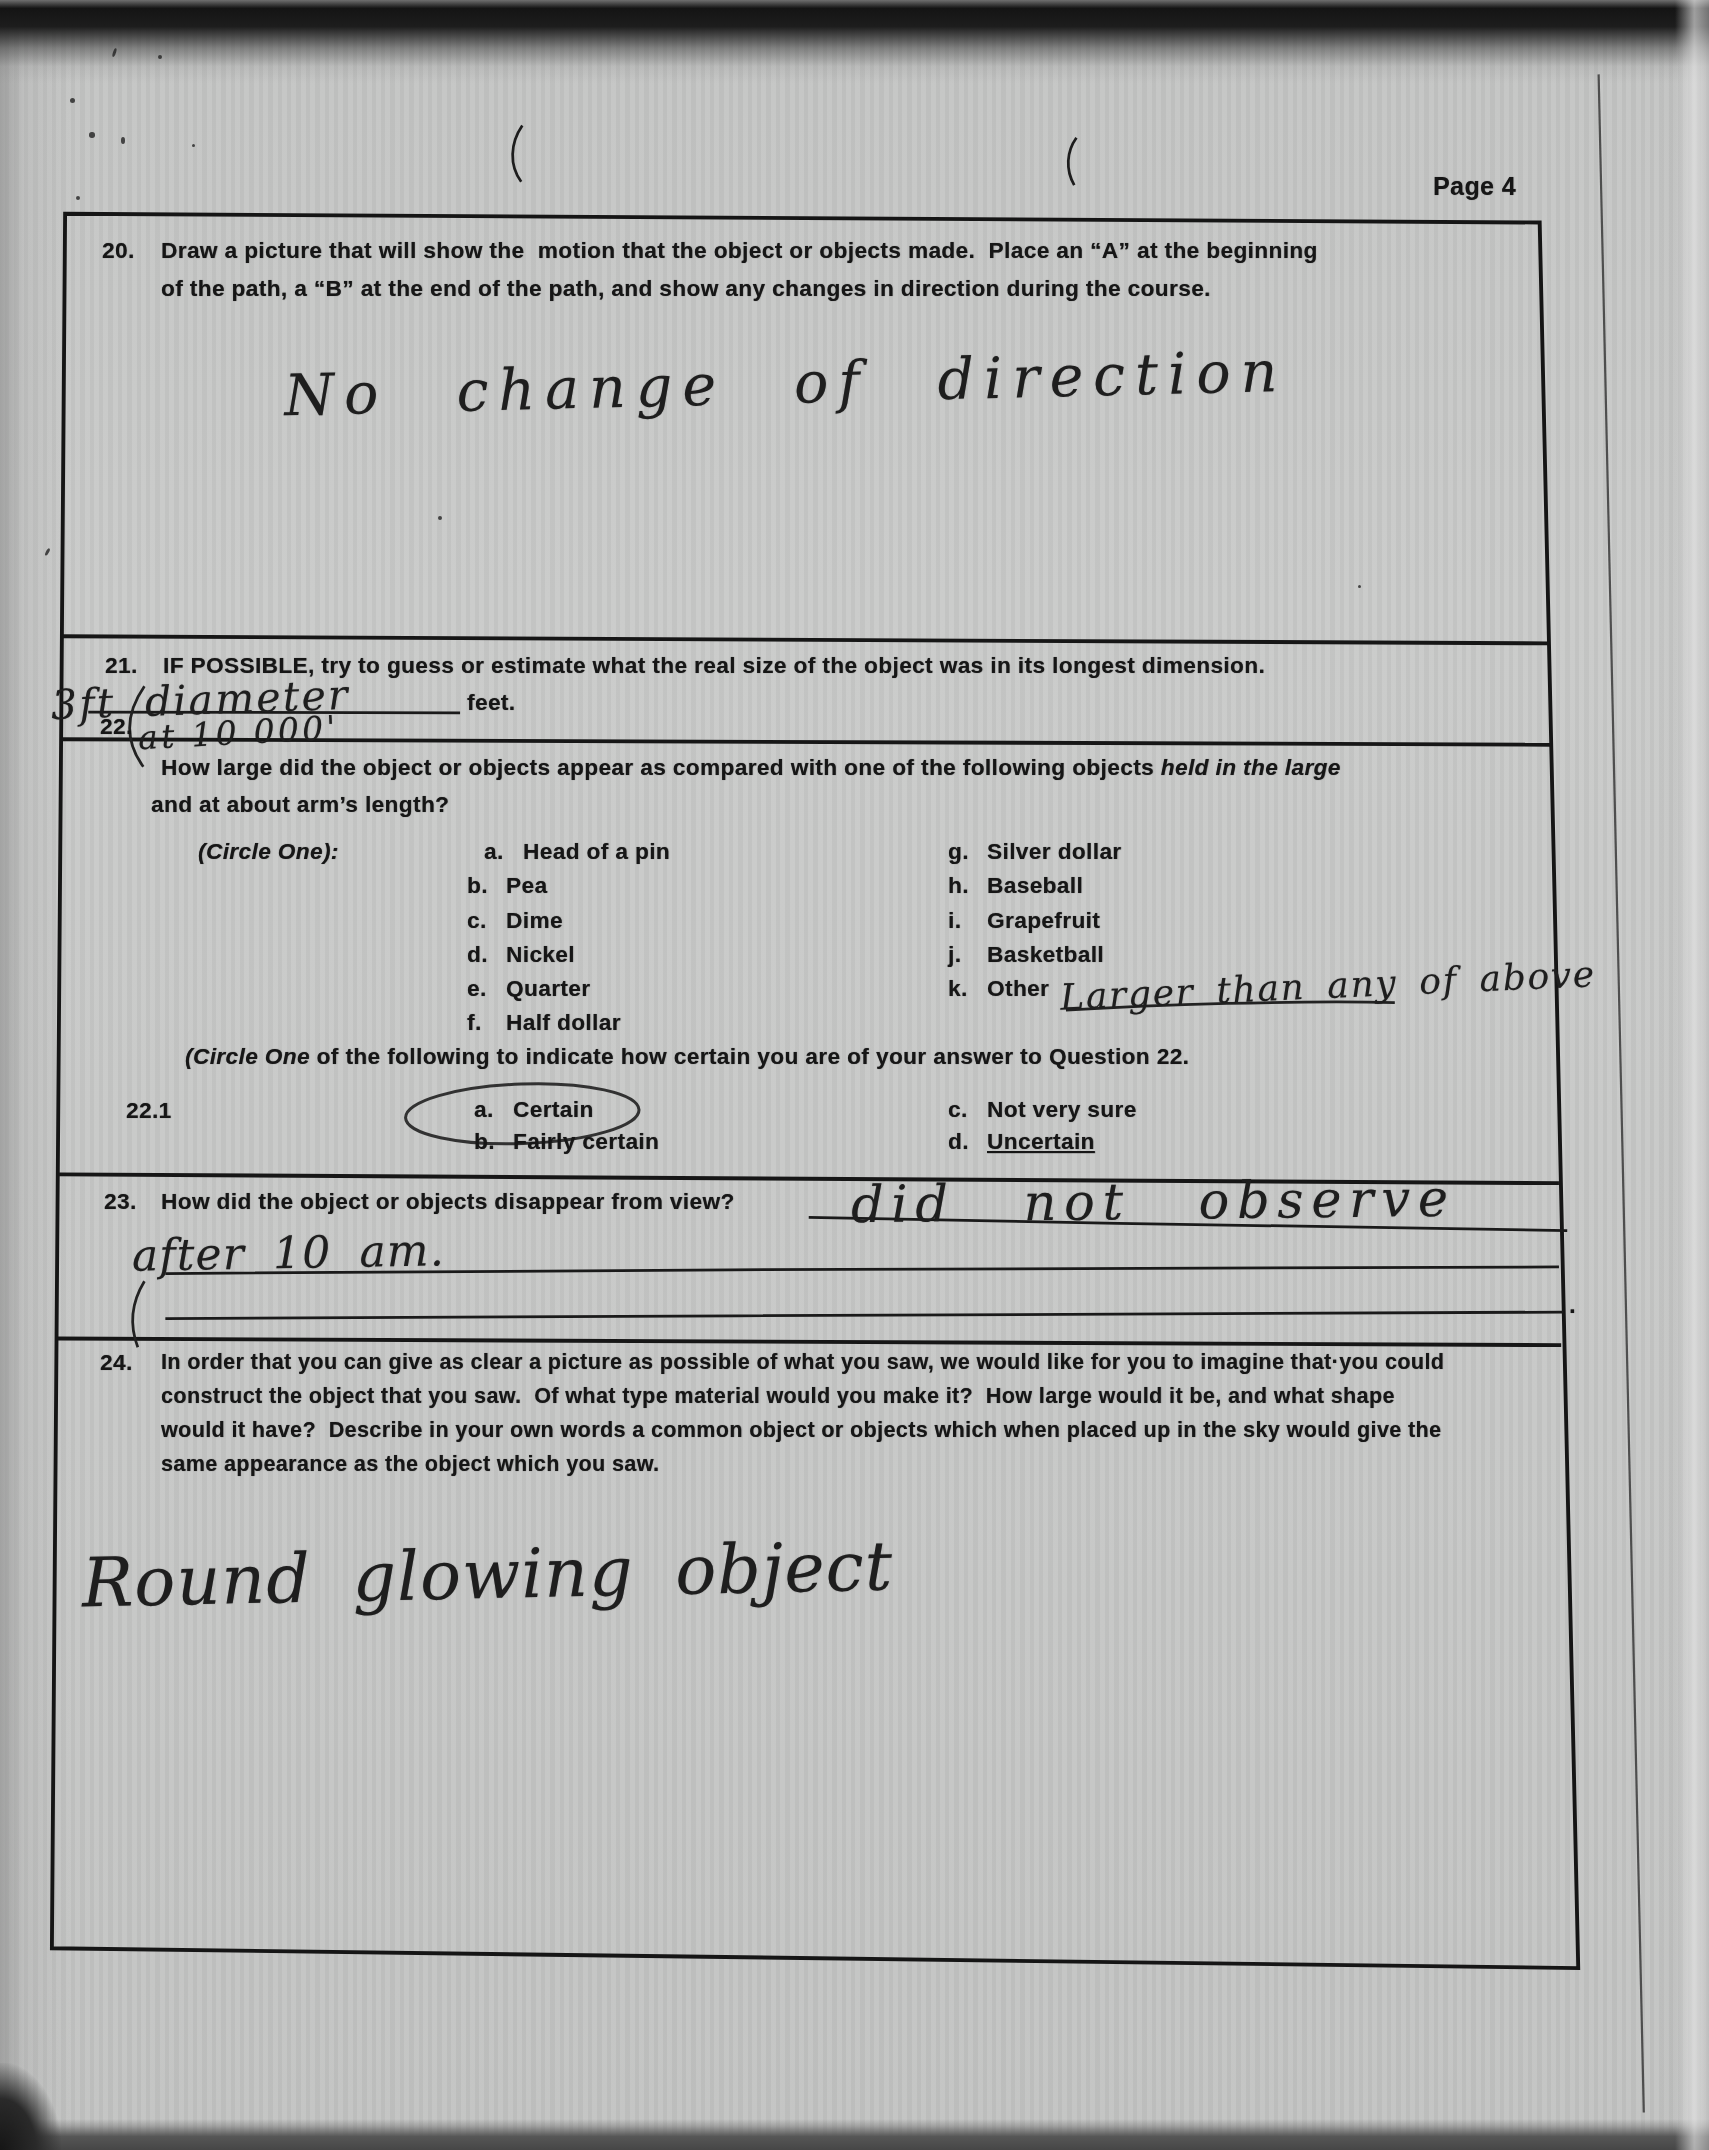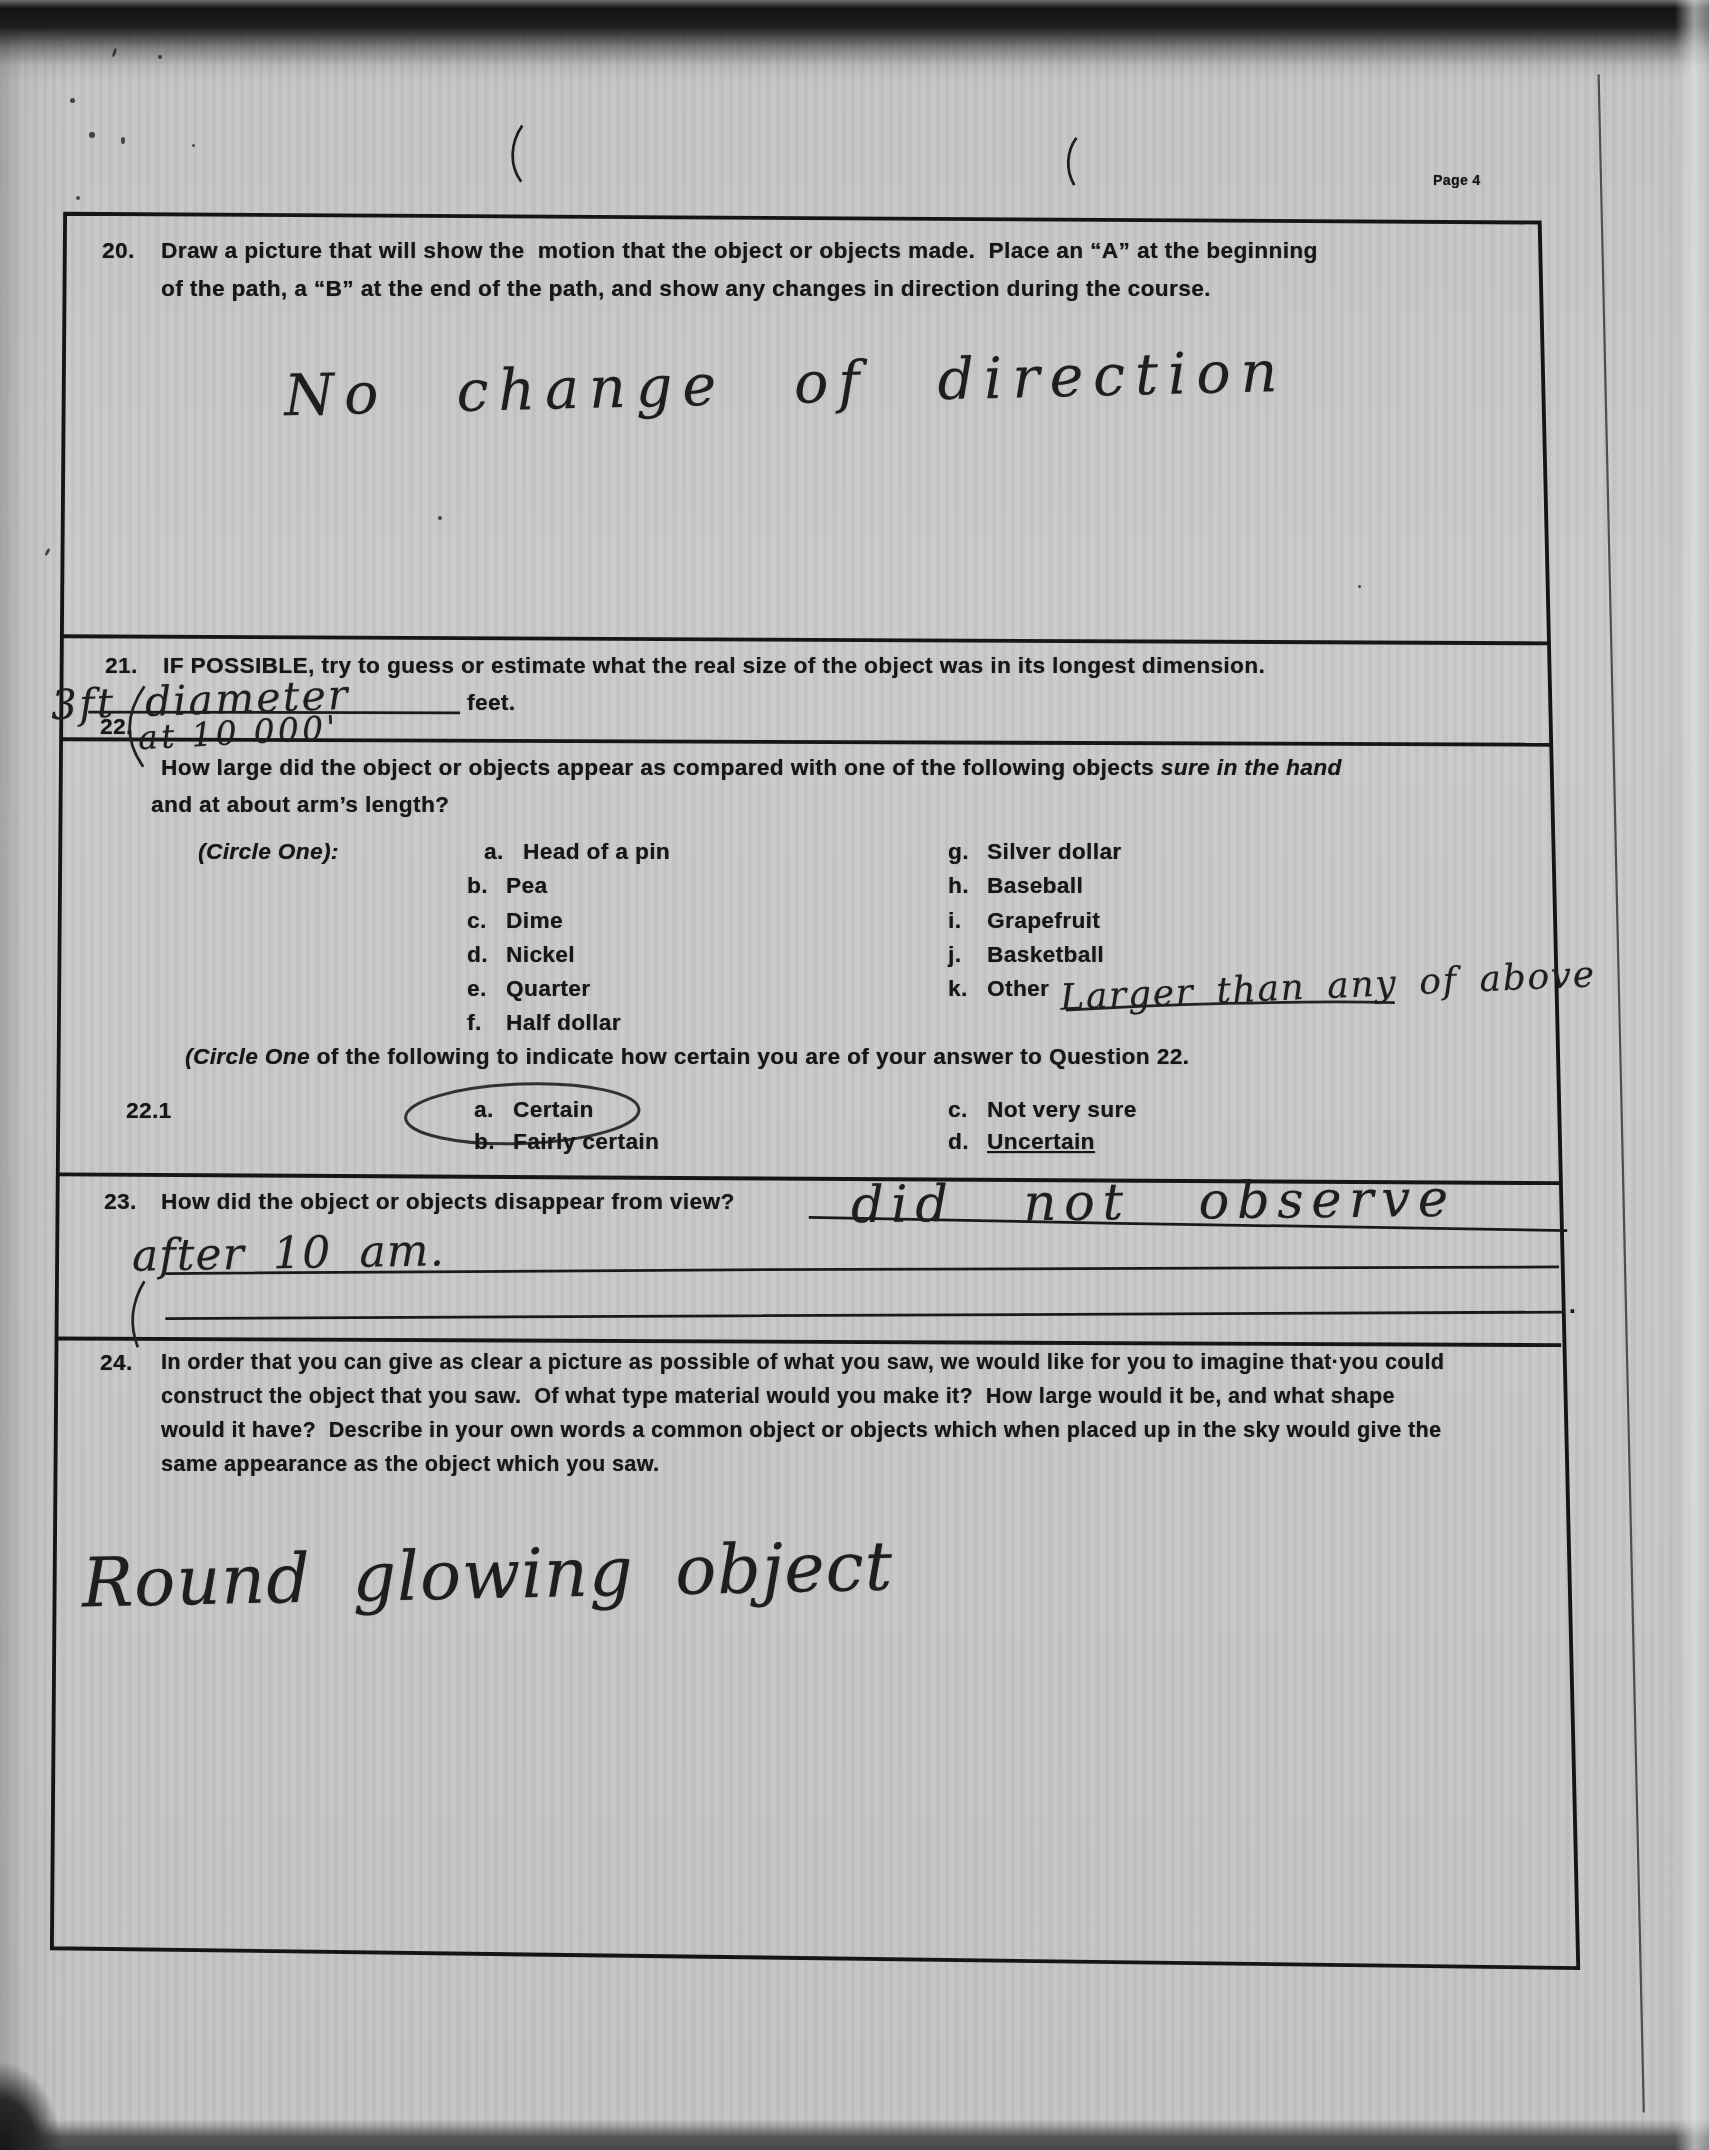--- a/index.html
+++ b/index.html
@@ -98,35 +98,35 @@
     <ellipse cx="948" cy="2022" rx="212" ry="54" fill="none" stroke="#1c1c1c" stroke-width="5.5" transform="rotate(-2 948 2022)" opacity=".88"></ellipse>
     <path d="M262 1246 C 228 1295, 226 1345, 260 1392" fill="none" stroke="#222222" stroke-width="5"></path>
     <path d="M262 2326 C 240 2362, 234 2404, 250 2446" fill="none" stroke="#222222" stroke-width="5"></path>
 
     <path d="M948 228 C 926 260, 924 300, 946 330" fill="none" stroke="#1d1d1d" stroke-width="5"></path>
     <path d="M1954 250 C 1936 275, 1934 308, 1950 336" fill="none" stroke="#1d1d1d" stroke-width="5"></path>
 
     <line x1="2902" y1="135" x2="2984" y2="3835" stroke="#3a3a3a" stroke-width="4" opacity=".85"></line>
   </svg>
 
-  <div class="ftext" style="left:1433px; top:172px; font-size:14px;">Page 4</div>
+  <div class="ftext" style="left:1433px; top:172px; font-size:25px;">Page 4</div>
 
   <div class="ftext" style="left:102px; top:238px;">20.</div>
   <div class="ftext" style="left:161px; top:238px;">Draw a picture that will show the &nbsp;motion that the object or objects made. &nbsp;Place an “A” at the beginning</div>
   <div class="ftext" style="left:161px; top:276px;">of the path, a “B” at the end of the path, and show any changes in direction during the course.</div>
   <div class="hw" style="left:284px; top:350px; font-size:57px; letter-spacing:10px; word-spacing:40px; transform:rotate(-1.4deg);">No change of direction</div>
 
   <div class="ftext" style="left:105px; top:653px;">21.</div>
   <div class="ftext" style="left:163px; top:653px;">IF POSSIBLE, try to guess or estimate what the real size of the object was in its longest dimension.</div>
   <div class="ftext" style="left:467px; top:690px;">feet.</div>
   <div class="hw" style="left:51px; top:676px; font-size:41px; letter-spacing:2.2px; word-spacing:14.3px; transform:rotate(-2deg);">3ft diameter</div>
   <div class="hw" style="left:138px; top:713px; font-size:33px; letter-spacing:3.3px; transform:rotate(-3deg);">at 10 000'</div>
 
   <div class="ftext" style="left:100px; top:714px;">22.</div>
-  <div class="ftext" style="left:161px; top:755px;"><span>How large did the object or objects appear as compared with one of the following objects </span><span class="italic">sure in the hand</span></div>
+  <div class="ftext" style="left:161px; top:755px;"><span>How large did the object or objects appear as compared with one of the following objects </span><span class="italic">held in the large</span></div>
   <div class="ftext" style="left:151px; top:792px;text-align:right;">and at about arm’s length?</div>
   <div class="ftext italic" style="left:198px; top:839px;">(Circle One):</div>
 
   <div class="ftext opt" style="left:467px; top:839px;margin-left:17px;"><span class="letter">a.</span><span>Head of a pin</span></div>
   <div class="ftext opt" style="left:467px; top:873px;"><span class="letter">b.</span><span>Pea</span></div>
   <div class="ftext opt" style="left:467px; top:908px;"><span class="letter">c.</span><span>Dime</span></div>
   <div class="ftext opt" style="left:467px; top:942px;"><span class="letter">d.</span><span>Nickel</span></div>
   <div class="ftext opt" style="left:467px; top:976px;"><span class="letter">e.</span><span>Quarter</span></div>
   <div class="ftext opt" style="left:467px; top:1010px;"><span class="letter">f.</span><span>Half dollar</span></div>
 

